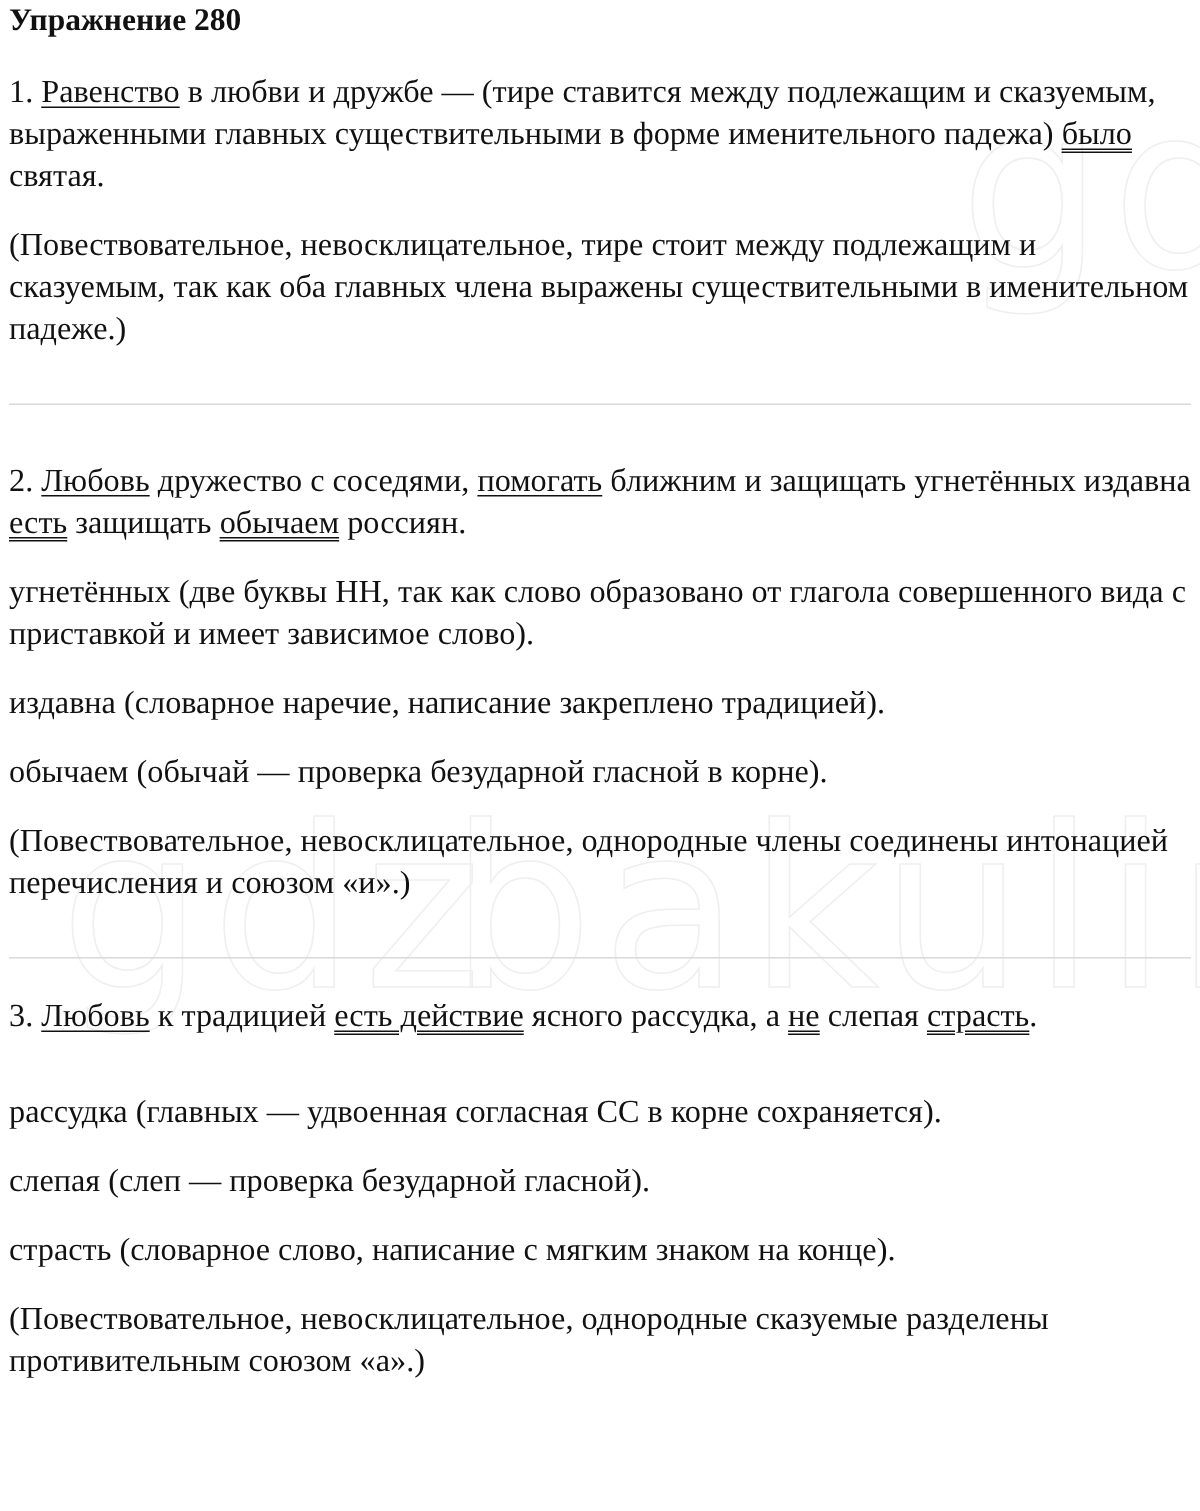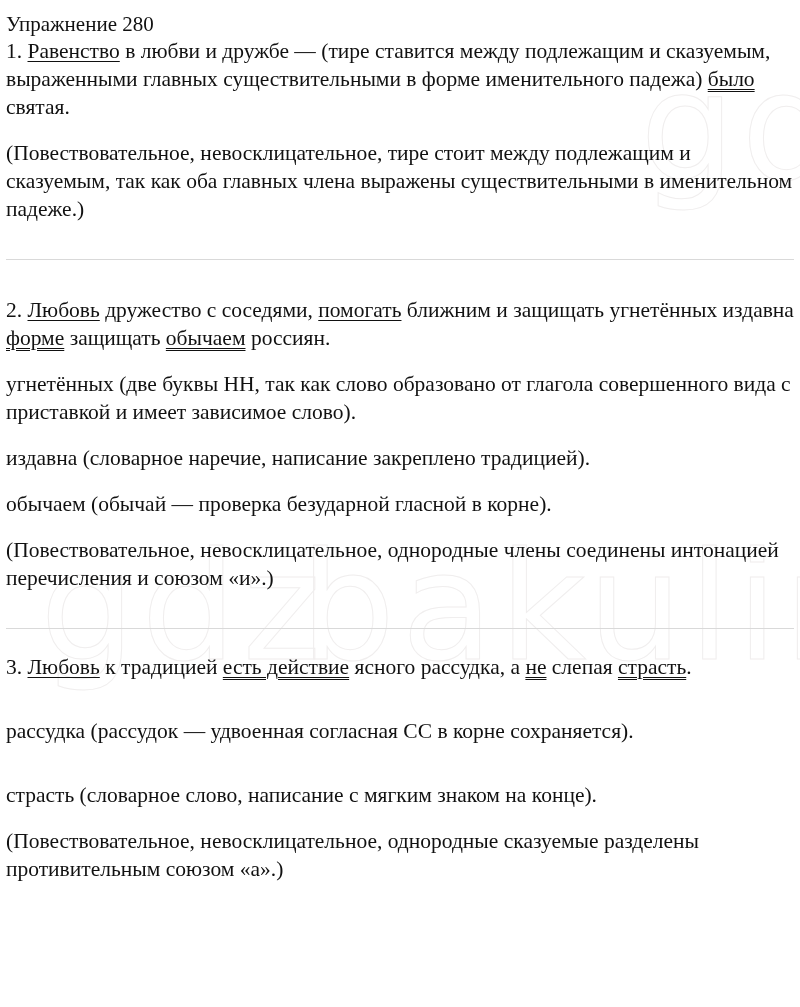--- a/index.html
+++ b/index.html
@@ -29,25 +29,25 @@
       color: transparent;
       -webkit-text-stroke: 1px #f0eeee;
       letter-spacing: 6px;
     }
     .page {
       position: relative;
       z-index: 1;
       padding: 0 6px;
     }
     .title {
-      font-weight: normal;
+      font-weight: bold;
       font-size: 21px;
       line-height: 26px;
-      padding-top: 11px;
-      margin: 0 0 0 0;
+      padding-top: 0px;
+      margin: 0 0 21px 0;
     }
     p {
       margin: 0;
       font-size: 21.5px;
       line-height: 28px;
     }
     .gap-s { height: 18px; }
     .u1 { text-decoration: underline; text-decoration-thickness: 1px; text-underline-offset: 3px; margin-top: 32px; }
     .u2 { text-decoration: underline double; text-decoration-thickness: 1px; text-underline-offset: 3px; }
     hr.divider {
@@ -73,39 +73,40 @@
     <p><span>1.</span> <span class="u1">Равенство</span><span> в любви и дружбе — (тире ставится между подлежащим и сказуемым, выраженными главных существительными в форме именительного падежа) </span><span class="u2">было</span><span> святая.</span></p>
     <div class="gap-s"></div>
     <p>(Повествовательное, невосклицательное, тире стоит между подлежащим и сказуемым, так как оба главных члена выражены существительными в именительном падеже.)</p>
   </div>
 
   <div style="height:36px"></div>
   <hr class="divider">
   <div style="height:36px"></div>
 
   <div>
-    <p><span>2.</span> <span class="u1">Любовь</span><span> дружество с соседями, </span><span class="u1">помогать</span><span> ближним и защищать угнетённых издавна </span><span class="u2">форме</span><span> защищать </span><span class="u2">обычаем</span><span> россиян.</span></p>
+    <p><span>2.</span> <span class="u1">Любовь</span><span> дружество с соседями, </span><span class="u1">помогать</span><span> ближним и защищать угнетённых издавна </span><span class="u2">есть</span><span> защищать </span><span class="u2">обычаем</span><span> россиян.</span></p>
     <div class="gap-s"></div>
     <p>угнетённых (две буквы НН, так как слово образовано от глагола совершенного вида с приставкой и имеет зависимое слово).</p>
     <div class="gap-s"></div>
     <p>издавна (словарное наречие, написание закреплено традицией).</p>
     <div class="gap-s"></div>
     <p>обычаем (обычай — проверка безударной гласной в корне).</p>
     <div class="gap-s"></div>
     <p>(Повествовательное, невосклицательное, однородные члены соединены интонацией перечисления и союзом «и».)</p>
   </div>
 
   <div style="height:36px"></div>
   <hr class="divider">
   <div style="height:24px"></div>
 
   <div>
     <p><span>3.</span> <span class="u1">Любовь</span><span> к традицией </span><span class="u2">есть действие</span><span> ясного рассудка, а </span><span class="u2">не</span><span> слепая </span><span class="u2">страсть</span><span>.</span></p>
     <div class="gap-s"></div>
     <div class="gap-s"></div>
-    <p>рассудка (рассудок — удвоенная согласная СС в корне сохраняется).</p>
+    <p>рассудка (главных — удвоенная согласная СС в корне сохраняется).</p>
     <div class="gap-s"></div>
+    <p>слепая (слеп — проверка безударной гласной).</p>
     <div class="gap-s"></div>
     <p>страсть (словарное слово, написание с мягким знаком на конце).</p>
     <div class="gap-s"></div>
     <p>(Повествовательное, невосклицательное, однородные сказуемые разделены противительным союзом «а».)</p>
   </div>
 </div>
 
 </body></html>

